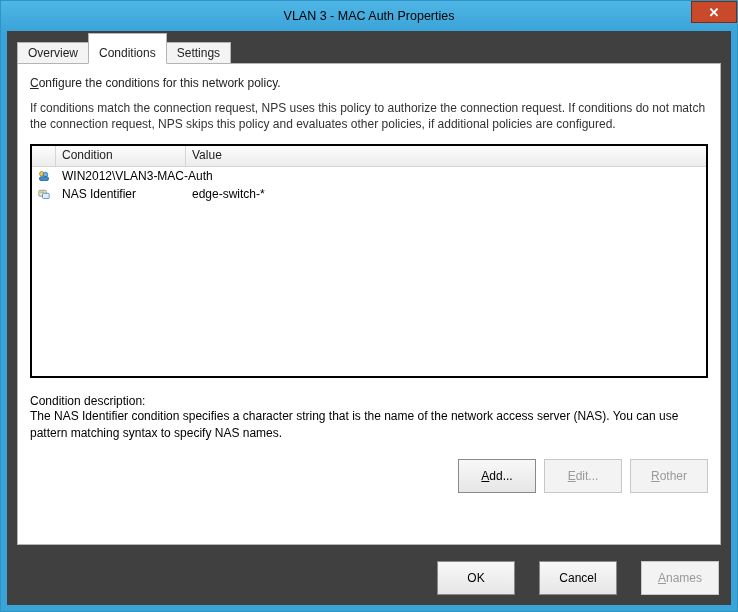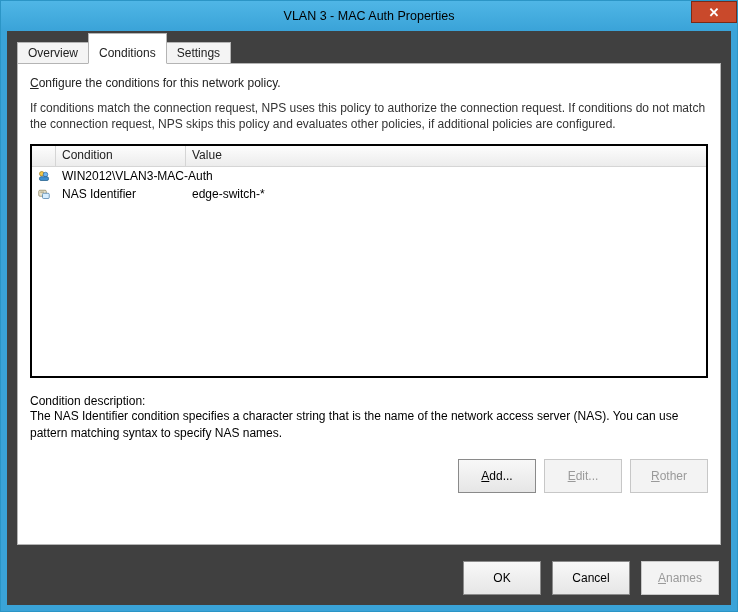--- a/index.html
+++ b/index.html
@@ -183,21 +183,21 @@
     justify-content: center;
   }
   .btn.disabled {
     color: #9a9a9a;
     border-color: #c7c7c7;
     background: #f3f3f3;
   }
   .dialog-buttons {
     display: flex;
     justify-content: flex-end;
-    gap: 11px;
+    gap: 24px;
     margin-top: 16px;
     padding-right: 2px;
   }
   .under {
     text-decoration: underline;
   }
 </style>
 </head>
 <body>
 

